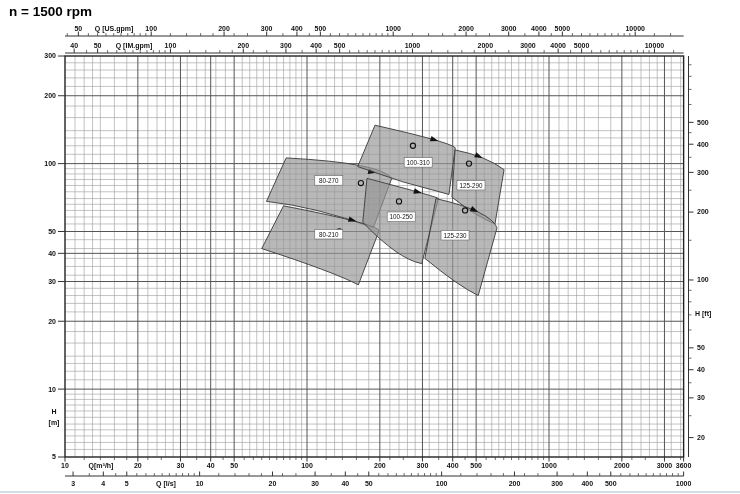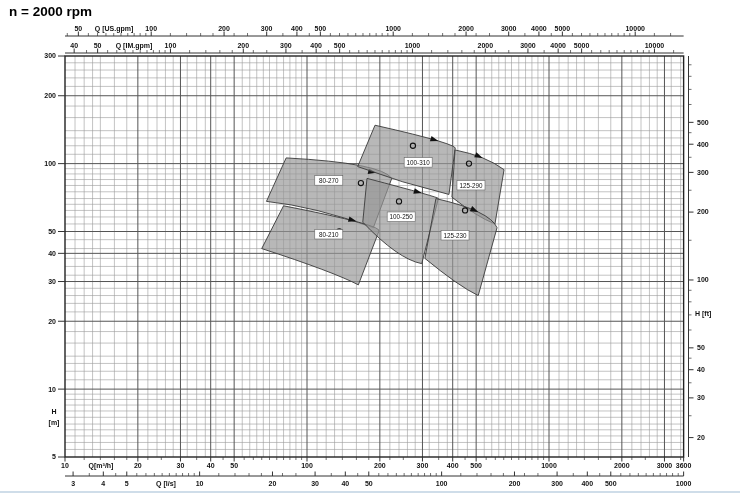--- a/index.html
+++ b/index.html
@@ -6,21 +6,21 @@
   .screenshot{position:relative;width:740px;height:494px;background:#ffffff;overflow:hidden;
     font-family:"Liberation Sans",sans-serif;}
   .chart-title{position:absolute;left:9px;top:4px;font-size:13.5px;font-weight:bold;color:#000;}
   svg{position:absolute;left:0;top:0;}
   .footer-line{position:absolute;left:0;top:491px;width:740px;height:2px;background:#cfdde9;}
 </style>
 </head>
 <body>
 
 <div class="screenshot">
-  <div class="chart-title">n = 2000 rpm</div>
+  <div class="chart-title">n = 1500 rpm</div>
   <svg id="chart" width="740" height="494" viewBox="0 0 740 494">
       <g>
         <line x1="75.01702980829043" y1="56" x2="75.01702980829043" y2="457" stroke="#9a9a9a" stroke-width="0.6"></line>
         <line x1="84.16186154352522" y1="56" x2="84.16186154352522" y2="457" stroke="#9a9a9a" stroke-width="0.6"></line>
         <line x1="92.57429125825449" y1="56" x2="92.57429125825449" y2="457" stroke="#9a9a9a" stroke-width="0.6"></line>
         <line x1="100.36298463413358" y1="56" x2="100.36298463413358" y2="457" stroke="#9a9a9a" stroke-width="0.6"></line>
         <line x1="114.3970358027338" y1="56" x2="114.3970358027338" y2="457" stroke="#9a9a9a" stroke-width="0.6"></line>
         <line x1="126.77594623500005" y1="56" x2="126.77594623500005" y2="457" stroke="#9a9a9a" stroke-width="0.6"></line>
         <line x1="147.8662887589739" y1="56" x2="147.8662887589739" y2="457" stroke="#9a9a9a" stroke-width="0.6"></line>
         <line x1="157.01112049420863" y1="56" x2="157.01112049420863" y2="457" stroke="#9a9a9a" stroke-width="0.6"></line>

